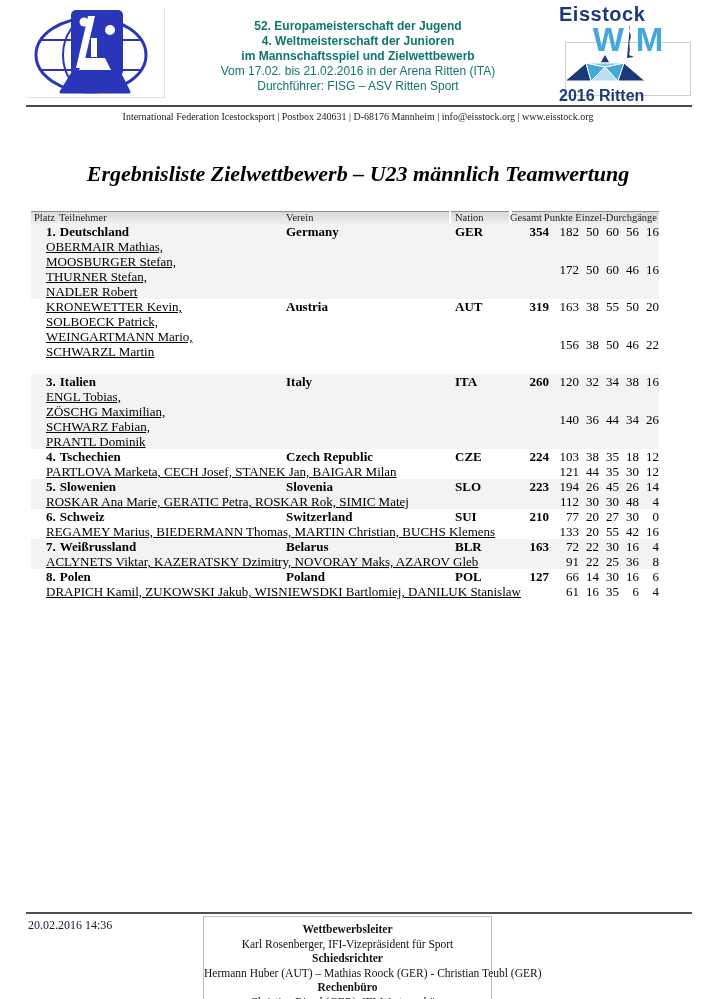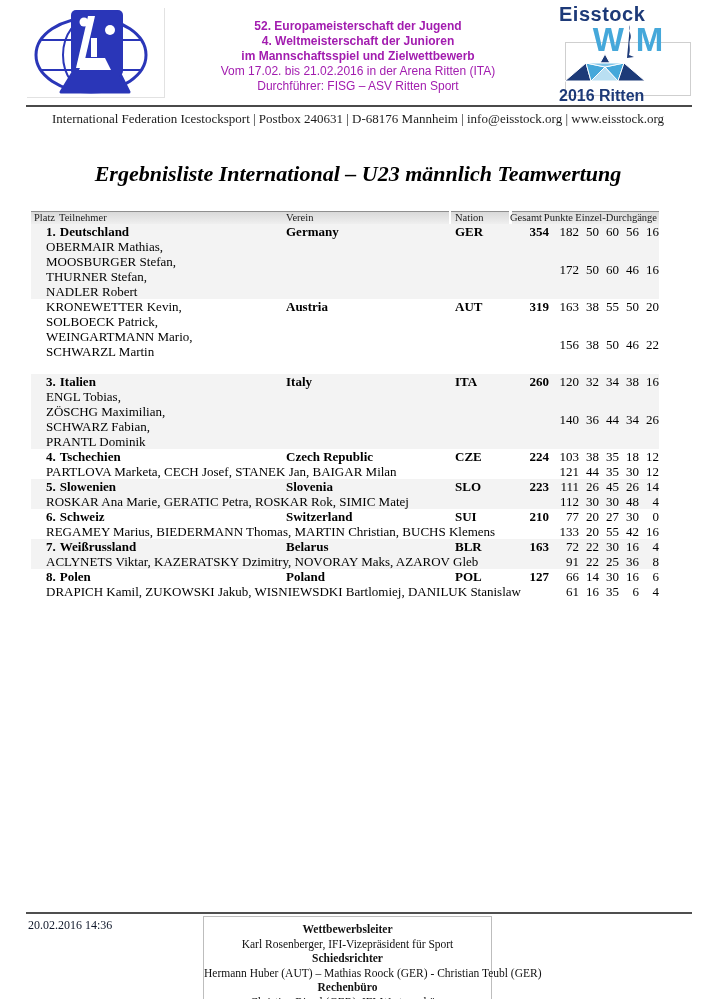--- a/index.html
+++ b/index.html
@@ -16,21 +16,21 @@
 
   
   .logo-left {
     position: absolute; left: 27px; top: 8px; width: 138px; height: 90px;
     background: #fff; border-right: 1px solid #e2e2e2; border-bottom: 1px solid #e2e2e2;
   }
   .event-block {
     position: absolute; left: 0; right: 0; top: 19px;
     text-align: center;
     font-family: "Liberation Sans", sans-serif;
-    font-size: 12px; line-height: 15px; color: #a21caf;
+    font-size: 12px; line-height: 15px; color: #0f766e;
   }
   .event-block .bld { font-weight: bold; }
 
   .logo-right {
     position: absolute; left: 559px; top: 3px; width: 138px; height: 94px;
     font-family: "Liberation Sans", sans-serif;
   }
   .logo-right .frame {
     position: absolute; left: 6px; right: 6px; top: 39px; bottom: 1px;
     border: 1px solid #cfcfcf;
@@ -38,21 +38,21 @@
   .lr-title { position: relative; font-size: 20px; font-weight: bold; letter-spacing: .5px; color: #1d3a78; line-height: 22px; }
   .wm-row { position: relative; display: flex; justify-content: center; align-items: flex-start; height: 32px; }
   .wm-letter { font-size: 33px; line-height: 30px; font-weight: bold; color: #45a8da; }
   .wm-handle { margin: 0 -1px; }
   .stock-svg { position: relative; margin-top: -4px; }
   .lr-sub { position: relative; font-size: 16px; font-weight: bold; color: #1d3a78; line-height: 18px; }
 
   .rule-top { position: absolute; left: 26px; right: 24px; top: 105px; height: 2px; background: #4a4a4a; }
   .federation {
     position: absolute; left: 0; right: 0; top: 111px;
-    text-align: center; font-size: 13px; color: #1c1c1c;
+    text-align: center; font-size: 10px; color: #1c1c1c;
   }
 
   
   .doc-title {
     position: absolute; left: 0; right: 0; top: 161px;
     text-align: center;
     font-size: 22px; font-weight: bold; font-style: italic;
     color: #000;
   }
 
@@ -65,21 +65,21 @@
   .hbgC { left: 481px; width: 147px; }
   .hlbl { position: absolute; top: 0; white-space: nowrap; }
 
   .trow { display: flex; align-items: flex-start; }
   .trow.shaded { background: #f3f3f3; }
   .trow.multi { height: 75px; }
   .trow.single { height: 30px; }
   .c.team { flex: 0 0 255px; width: 255px; padding-left: 15px; }
   .platz { font-weight: bold; margin-right: 4px; }
   .tname { font-weight: bold; }
-  .pline { white-space: nowrap; }
+  .pline { white-space: nowrap; text-decoration: underline; }
   .c.verein { flex: 0 0 169px; width: 169px; font-weight: bold; }
   .c.nation { flex: 0 0 61px; width: 61px; font-weight: bold; }
   .c.gesamt { flex: 0 0 33px; width: 33px; font-weight: bold; text-align: right; }
   .c.seriesblock { flex: 0 0 110px; width: 110px; display: flex; flex-direction: column; }
   .trow.multi .seriesblock { height: 75px; }
   .trow.multi .series.s2 { margin: auto 0; }
   .series { display: flex; }
   .np { width: 30px; text-align: right; }
   .ne { width: 20px; text-align: right; }
 
@@ -151,21 +151,21 @@
           <polygon points="27,10 46,14 65,10" fill="#7fc4e8"></polygon>
         </g>
       </svg>
     </div>
     <div class="lr-sub">2016 Ritten</div>
   </div>
 
   <div class="rule-top"></div>
   <div class="federation">International Federation Icestocksport | Postbox 240631 | D-68176 Mannheim | info@eisstock.org | www.eisstock.org</div>
 
-  <div class="doc-title">Ergebnisliste International – U23 männlich Teamwertung</div>
+  <div class="doc-title">Ergebnisliste Zielwettbewerb – U23 männlich Teamwertung</div>
 
   <div class="rtable">
 
     <div class="thead">
       <div class="hbg hbgA"></div>
       <div class="hbg hbgB"></div>
       <div class="hbg hbgC"></div>
       <span class="hlbl" style="left:3px">Platz</span>
       <span class="hlbl" style="left:28px">Teilnehmer</span>
       <span class="hlbl" style="left:255px">Verein</span>
@@ -290,21 +290,21 @@
     <div class="trow single shaded">
       <div class="c team">
         <div><span class="platz">5.</span><span class="tname">Slowenien</span></div>
         <div class="pline">ROSKAR Ana Marie, GERATIC Petra, ROSKAR Rok, SIMIC Matej</div>
       </div>
       <div class="c verein">Slovenia</div>
       <div class="c nation">SLO</div>
       <div class="c gesamt">223</div>
       <div class="c seriesblock">
         <div class="series">
-            <span class="np">111</span>
+            <span class="np">194</span>
             <span class="ne">26</span>
             <span class="ne">45</span>
             <span class="ne">26</span>
             <span class="ne">14</span>
           </div>
         <div class="series">
             <span class="np">112</span>
             <span class="ne">30</span>
             <span class="ne">30</span>
             <span class="ne">48</span>

